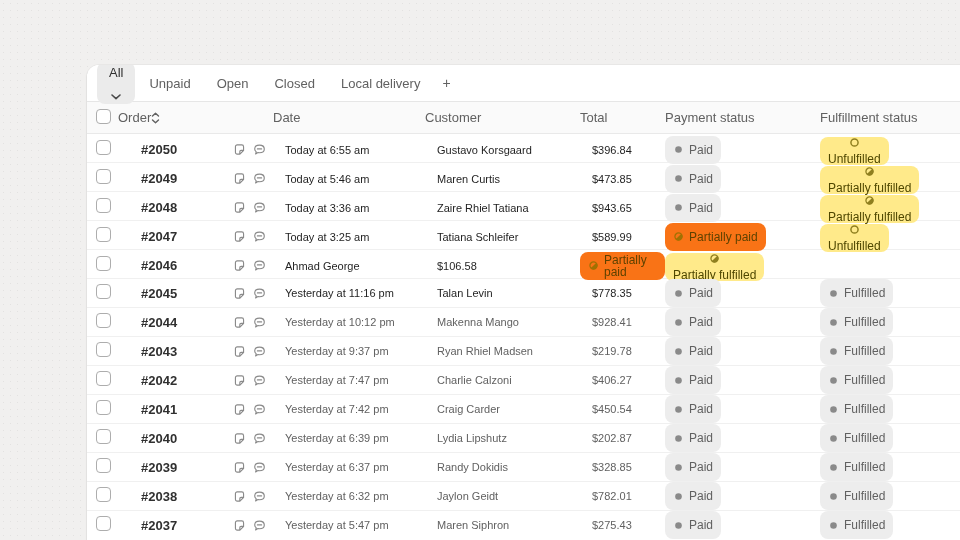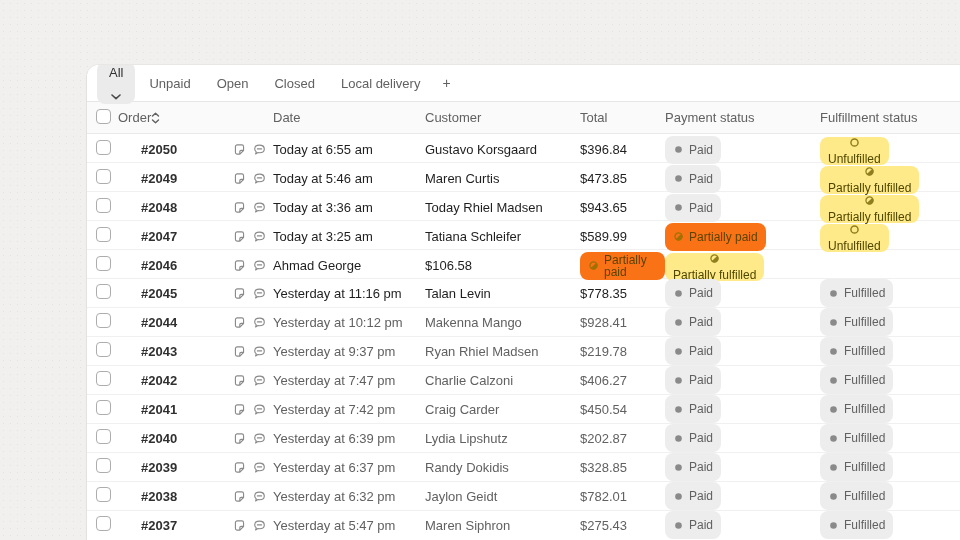--- a/index.html
+++ b/index.html
@@ -42,21 +42,21 @@
   .th-order{display:flex;align-items:center;gap:0;}
   .row{height:28px;border-bottom:1px solid #f0f0f0;background:#fff;cursor:pointer;}
   .row:last-child{border-bottom:none;}
   .checkbox{
     width:15px;height:15px;border:1.5px solid #adadad;border-radius:4px;
     background:#fff;display:inline-block;box-sizing:border-box;cursor:pointer;
   }
   .cell-order{display:flex;align-items:center;font-size:13px;}
   .order-num{width:92px;color:#303030;font-weight:700;margin-left:23px;}
   .row-icons{display:flex;gap:7px;align-items:center;color:#8a8a8a;}
-  .cell-date,.cell-customer,.cell-total{font-size:13px;color:#616161;}
+  .cell-date,.cell-customer,.cell-total{font-size:11px;color:#616161;margin-left:12px;}
   .row--unread .cell-date,.row--unread .cell-customer,.row--unread .cell-total{color:#1f1f1f;}
   
   .badge{
     display:inline-flex;align-items:center;gap:5px;
     height:28px;padding:0 8px;border-radius:8px;font-size:12px;font-weight:500;line-height:1;
   }
   .badge--grey{background:#ededed;color:#616161;}
   .badge--grey .bicon{color:#8a8a8a;}
   .badge--yellow{background:#ffea8a;color:#4f4700;flex-direction:column;}
   .badge--yellow .bicon{color:#8f7f1f;}
@@ -197,21 +197,21 @@
             </span>
             <span>
               <svg width="13" height="13" viewBox="0 0 16 16">
                 <path d="M8 2.6c3.5 0 5.9 2.1 5.9 4.7S11.5 12 8 12c-.7 0-1.3-.1-1.9-.2L3.2 13.4l.8-2.5C2.8 10 2.1 8.8 2.1 7.3c0-2.6 2.4-4.7 5.9-4.7z" fill="none" stroke="currentColor" stroke-width="1.4" stroke-linejoin="round"></path>
                 <path d="M5.4 7.3h5.2" stroke="currentColor" stroke-width="1.4" stroke-linecap="round"></path>
               </svg>
             </span>
           </span>
         </div>
         <div class="cell-date">Today at 3:36 am</div>
-        <div class="cell-customer">Today Rhiel Madsen</div>
+        <div class="cell-customer">Zaire Rhiel Tatiana</div>
         <div class="cell-total">$943.65</div>
         <div><span class="badge badge--grey">
             <span class="bicon">
               <svg width="11" height="11" viewBox="0 0 12 12">
                 <circle cx="6" cy="6" r="3.6" fill="currentColor"></circle>
               </svg>
             </span>
             <span>Paid</span>
           </span></div>
         <div><span class="badge badge--yellow">

